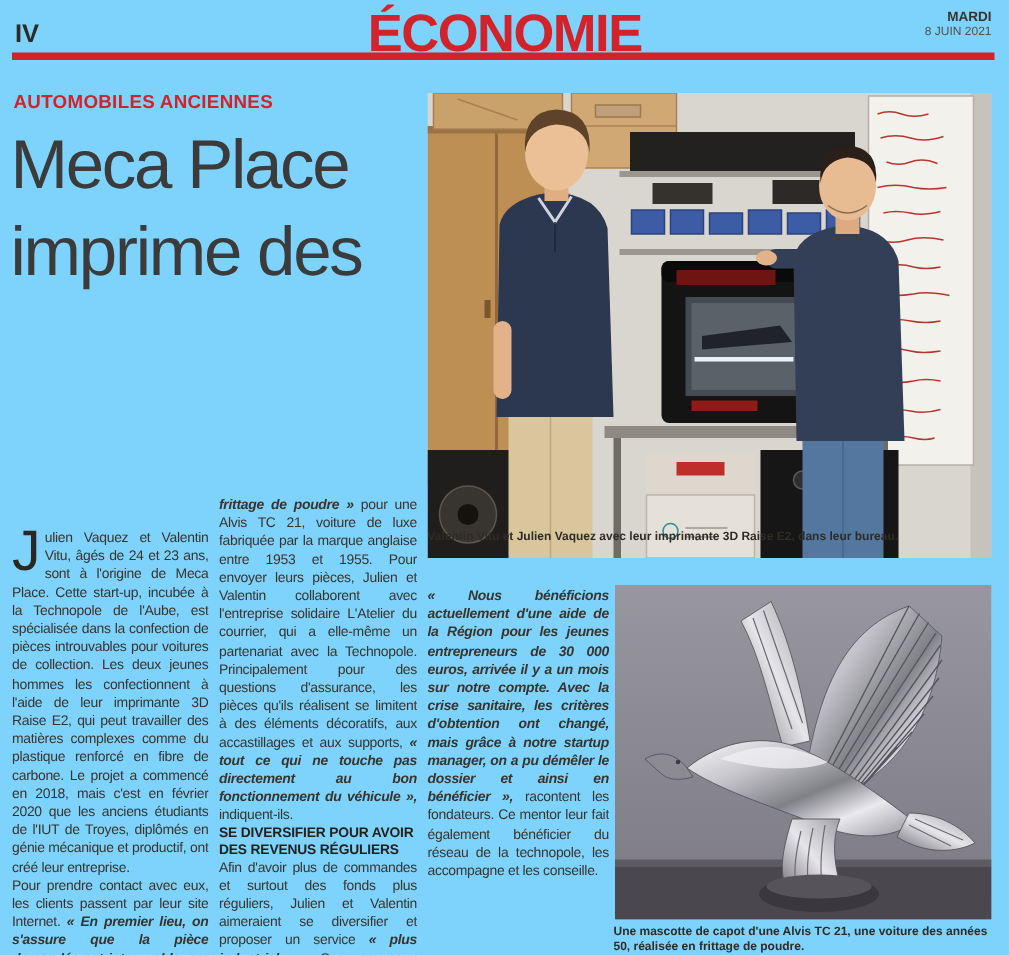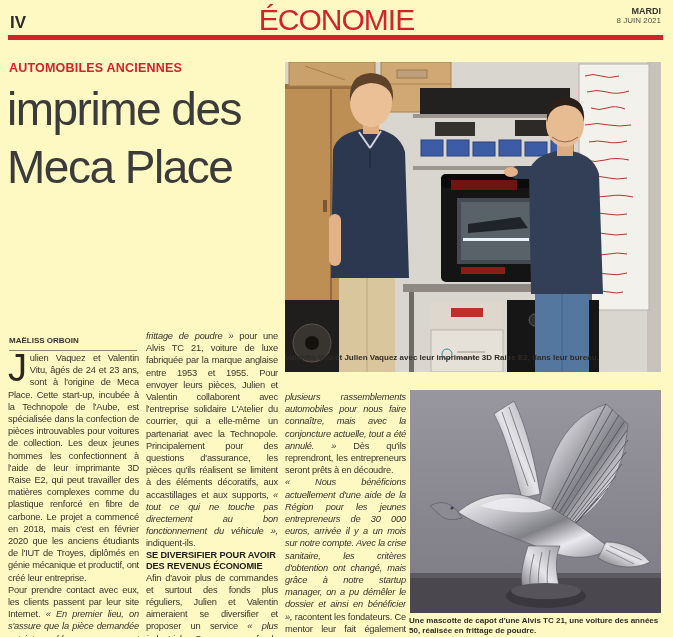--- a/index.html
+++ b/index.html
@@ -1,40 +1,40 @@
 <!DOCTYPE html>
 <html><head>
 <meta charset="utf-8">
 <style>
   html,body{margin:0;padding:0;}
   .page{
     position:relative; width:673px; height:637px; overflow:hidden;
-    background:#fef9c3; font-family:"Liberation Sans", sans-serif; color:#332f2b;
+    background:#7dd3fc; font-family:"Liberation Sans", sans-serif; color:#332f2b;
   }
   
   .pagenum{position:absolute; left:10px; top:13px; font-size:17px; font-weight:bold; color:#2e2a26;}
   .section-title{position:absolute; left:0; right:0; top:3px; text-align:center;
-    font-size:30px; font-weight:normal; letter-spacing:-1px; color:#d2232a;}
+    font-size:35px; font-weight:bold; letter-spacing:-1px; color:#d2232a;}
   .dateblock{position:absolute; right:12px; top:6px; text-align:right; line-height:10px;}
   .dateblock .day{font-size:9px; font-weight:bold; color:#38332e;}
   .dateblock .date{font-size:8px; color:#55504a;}
   .red-rule{position:absolute; left:8px; right:10px; top:35px; height:5px; background:#d2232a;}
   
   .kicker{position:absolute; left:9px; top:61px; font-size:12.5px; font-weight:bold; color:#d2232a; letter-spacing:0.2px;text-align:right;}
   .headline{position:absolute; left:7px; top:80px; width:278px; color:#3b3b3b;
     font-size:46px; line-height:58px; letter-spacing:-1.5px; font-weight:400;}
   .standfirst{position:absolute; left:9px; top:263px; width:272px;
     font-size:14.5px; line-height:21px; color:#403c37;}
   .byline{position:absolute; left:9px; top:336px; width:128px; font-size:8px; font-weight:bold;
     color:#38332e; padding-bottom:5px; border-bottom:1px solid #8d8376;}
   
   .col{position:absolute; overflow:hidden; font-size:9.3px; line-height:12.2px;
     letter-spacing:-0.2px; text-align:justify; color:#3a332c;}
   .col p{margin:0;}
-  .col i{font-style:italic;}
+  .col i{font-style:italic;font-weight:bold;}
   .col1{left:8px;  top:352px; width:131px; height:285px;}
   .col2{left:146px; top:330px; width:132px; height:307px;}
   .col3{left:285px; top:391px; width:121px; height:246px;}
   .dropcap{float:left; font-size:38px; line-height:31px; padding:1px 3px 0 0; color:#2b2722;}
   .subhead{font-weight:bold; color:#23201c; letter-spacing:-0.1px; margin:3px 0 2px; line-height:11px; font-size:9.2px; text-align:left;}
   
   .photo-office{position:absolute; left:285px; top:62px; width:376px; height:310px;}
   .photo-mascot{position:absolute; left:410px; top:390px; width:251px; height:223px;}
   .photo-office svg,.photo-mascot svg{display:block; width:100%; height:100%;}
   .caption{position:absolute; font-size:8px; font-weight:bold; color:#2f2b26; line-height:10px;}
@@ -49,38 +49,36 @@
   <div class="pagenum">IV</div>
   <div class="section-title">ÉCONOMIE</div>
   <div class="dateblock">
     <div class="day">MARDI</div>
     <div class="date">8 JUIN 2021</div>
   </div>
   <div class="red-rule"></div>
 
   <div class="kicker">AUTOMOBILES ANCIENNES</div>
   <div class="headline">
+    <div>Meca Place</div>
     <div>imprime des</div>
-    <div>Meca Place</div>
-  </div>
-  <div class="byline">MAËLISS ORBOIN</div>
+  </div>
 
   <div class="col col1">
     <p><span class="dropcap">J</span><span><span>ulien Vaquez et Valentin Vitu, âgés de 24 et 23 ans, sont à l'origine de Meca Place. Cette start-up, incubée à la Technopole de l'Aube, est spécialisée dans la confection de pièces introuvables pour voitures de collection. Les deux jeunes hommes les confectionnent à l'aide de leur imprimante 3D Raise E2, qui peut travailler des matières complexes comme du plastique renforcé en fibre de carbone. Le projet a commencé en 2018, mais c'est en février 2020 que les anciens étudiants de l'IUT de Troyes, diplômés en génie mécanique et productif, ont créé leur entreprise.</span></span></p>
     <p><span>Pour prendre contact avec eux, les clients passent par leur site Internet. </span><i>« En premier lieu, on s'assure que la pièce demandée est introuvable, car on ne veut pas faire de concurrence aux constructeurs, </i></p>
   </div>
 
   <div class="col col2">
     <p><i>frittage de poudre »</i><span> pour une Alvis TC 21, voiture de luxe fabriquée par la marque anglaise entre 1953 et 1955. Pour envoyer leurs pièces, Julien et Valentin collaborent avec l'entreprise solidaire L'Atelier du courrier, qui a elle-même un partenariat avec la Technopole. Principalement pour des questions d'assurance, les pièces qu'ils réalisent se limitent à des éléments décoratifs, aux accastillages et aux supports, </span><i>« tout ce qui ne touche pas directement au bon fonctionnement du véhicule »,</i><span> indiquent-ils.</span></p>
-    <p class="subhead">SE DIVERSIFIER POUR AVOIR DES REVENUS ÉCONOMIE</p>
+    <p class="subhead">SE DIVERSIFIER POUR AVOIR DES REVENUS RÉGULIERS</p>
     <p><span>Afin d'avoir plus de commandes et surtout des fonds plus réguliers, Julien et Valentin aimeraient se diversifier et proposer un service </span><i>« plus industriel ».</i><span> Ces nouveaux fonds leur permettraient d'investir dans une nouvelle imprimante, qui coûte au minimum 30 000 €, et d'être autonomes. Après un an d'activité en pleine crise sanitaire, les deux entrepreneurs ont réussi à réaliser un chiffre d'affaires de 15 000 €. Une belle performance, même s'ils attendaient mieux. </span></p>
   </div>
 
   <div class="col col3">
-    <p><i>plusieurs rassemblements automobiles pour nous faire connaître, mais avec la conjoncture actuelle, tout a été annulé. »</i><span> Dès qu'ils reprendront, les entrepreneurs seront prêts à en découdre.</span></p>
     <p><i>« Nous bénéficions actuellement d'une aide de la Région pour les jeunes entrepreneurs de 30 000 euros, arrivée il y a un mois sur notre compte. Avec la crise sanitaire, les critères d'obtention ont changé, mais grâce à notre startup manager, on a pu démêler le dossier et ainsi en bénéficier »,</i><span> racontent les fondateurs. Ce mentor leur fait également bénéficier du réseau de la technopole, les accompagne et les conseille. </span></p>
 
   </div>
 
   <div class="photo-office">
     <svg viewBox="0 0 376 310" preserveAspectRatio="none">
       <rect width="376" height="310" fill="#d9d5cf"></rect>
       <rect x="362" width="14" height="310" fill="#c7c3bc"></rect>
 
       <g>

